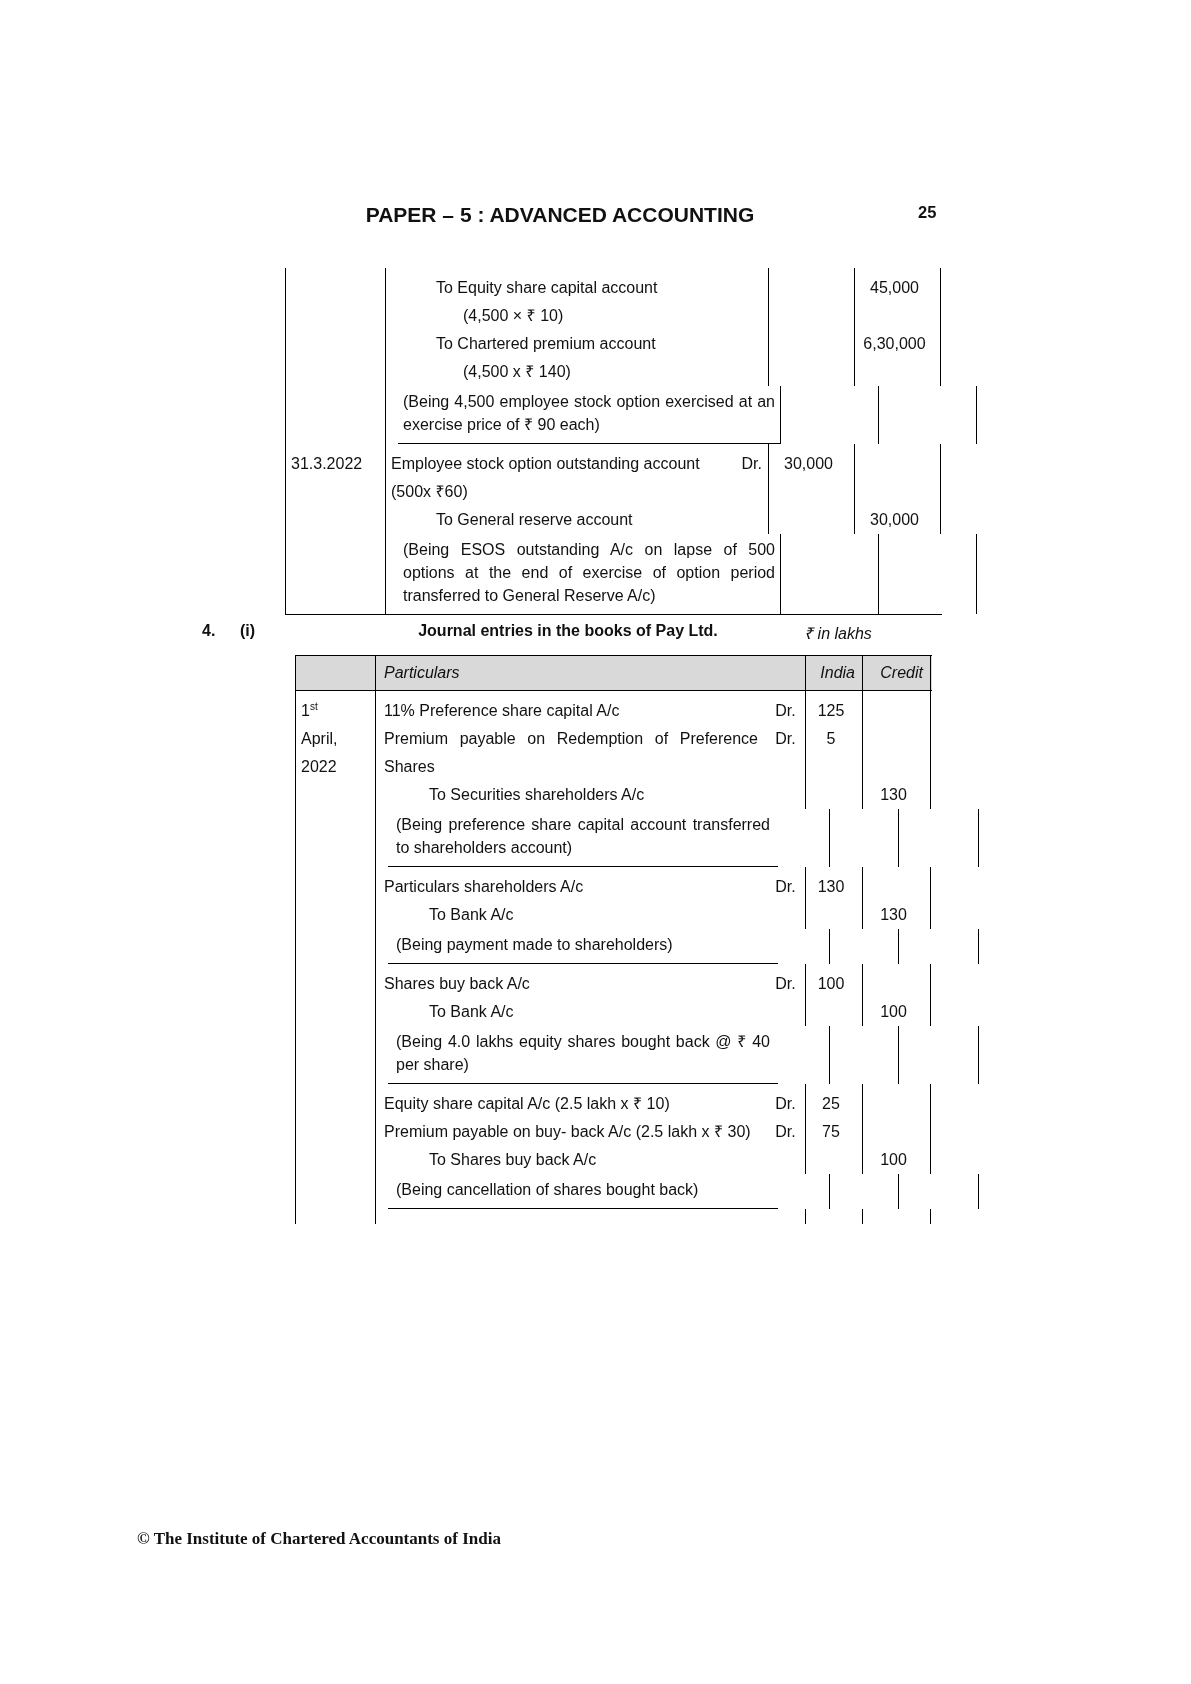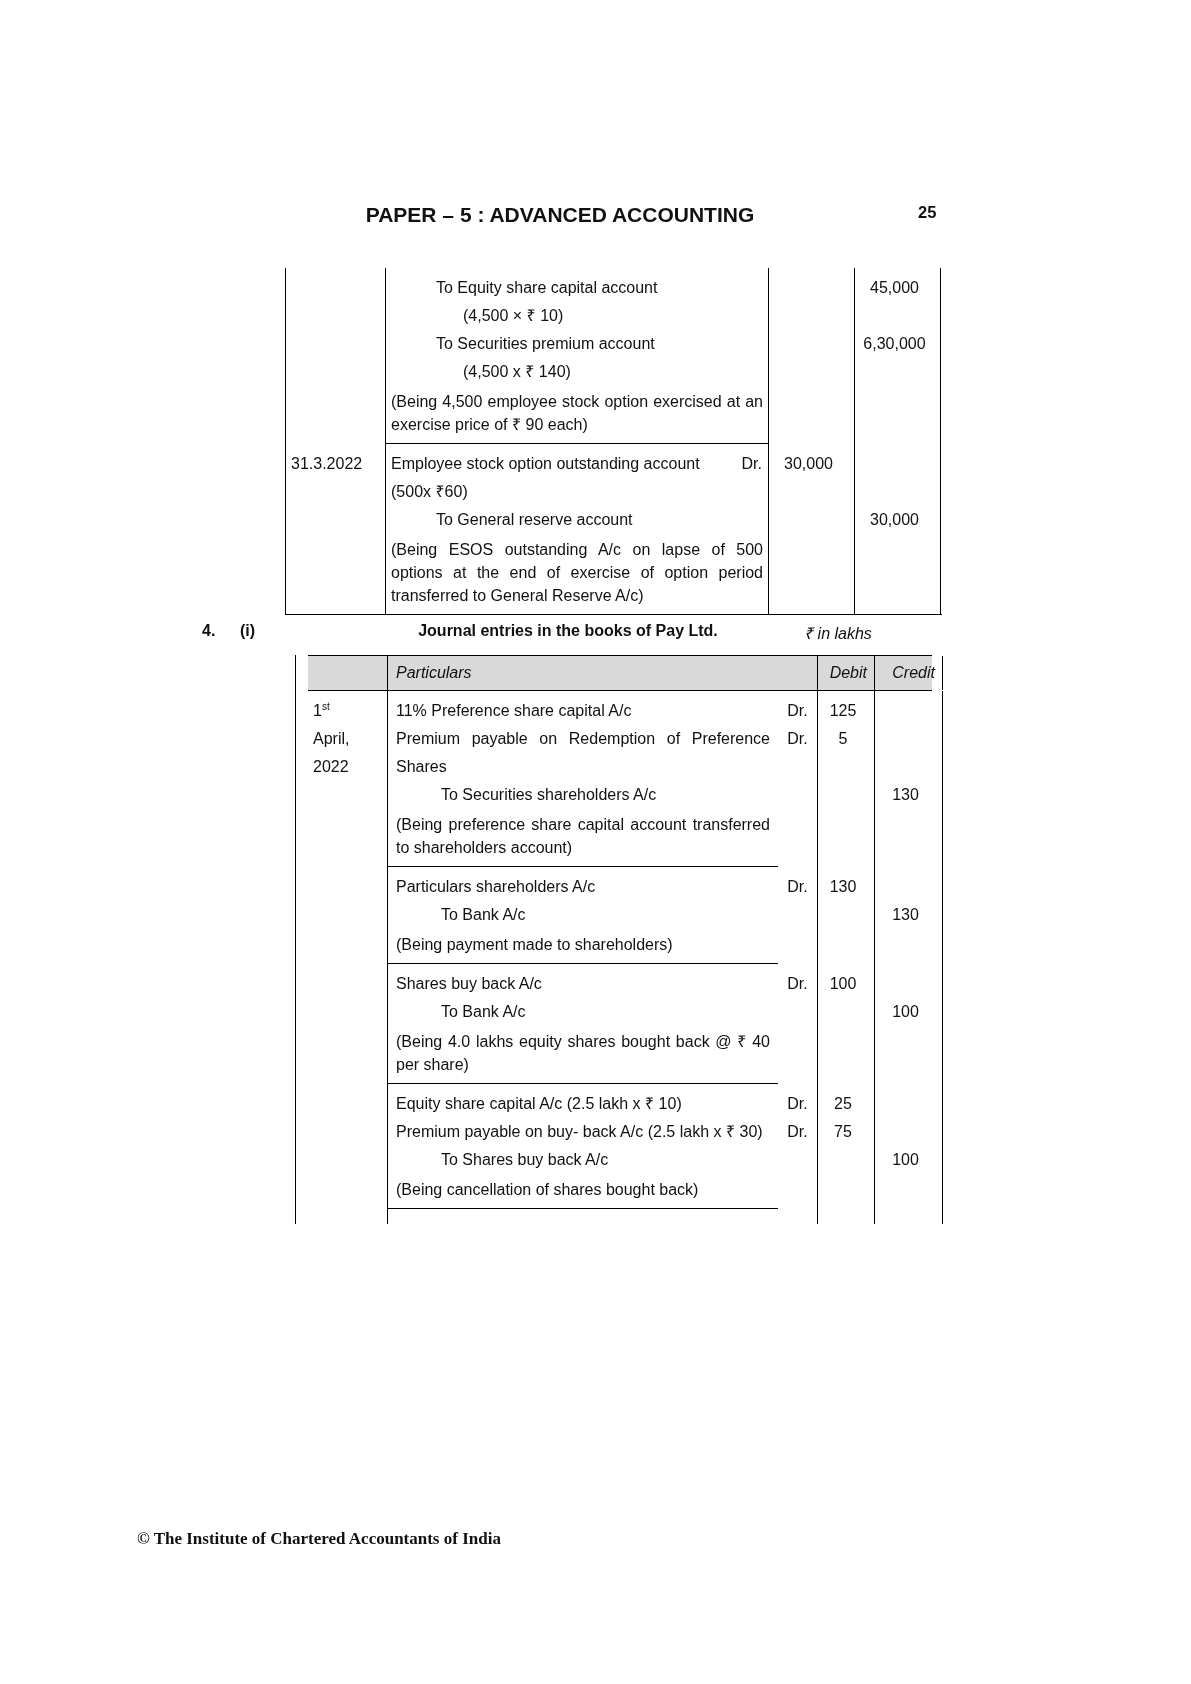--- a/index.html
+++ b/index.html
@@ -28,21 +28,21 @@
   .sec-title  { position: absolute; left: 568px; transform: translateX(-50%); font-weight: bold; white-space: nowrap; }
   .sec-unit   { position: absolute; left: 804px; font-style: italic; }
 
   
   .jtable { position: absolute; border-left: 1px solid #000; }
   .jt1 { top: 268px; left: 285px; width: 656px; border-bottom: 1px solid #000; }
   .jt2 { top: 655px; left: 295px; width: 636px; }
 
   .trow { display: grid; }
   .jt1 .trow { grid-template-columns: 100px 383px 86px 86px; }
-  .jt2 .trow { grid-template-columns: 80px 390px 40px 57px 68px; margin-left: 12px; }
+  .jt2 .trow { grid-template-columns: 80px 390px 40px 57px 68px; }
   .trow > div { border-right: 1px solid #000; min-height: 1px; }
   .jt2 .trow > .c-part { border-right: none; }
 
   .jt2 .trow.thead {
     grid-template-columns: 80px 430px 57px 68px;
     background: #d9d9d9;
     border-top: 1px solid #000;
     border-bottom: 1px solid #000;
     font-style: italic;
     line-height: 24px;
@@ -56,21 +56,21 @@
   .jt2 .erow .c-part { padding-left: 8px; }
   .ptext { flex: 1; text-align: justify; padding-right: 8px; }
   .ind1 { padding-left: 45px; }
   .ind2 { padding-left: 72px; }
   .dr-inline { padding: 0 6px 0 4px; }
   .c-dr { text-align: center; }
   .c-debit, .c-credit { text-align: center; padding-right: 6px; }
   .c-date { padding-left: 5px; }
   .gs > div { padding-top: 6px; }
 
-  .nrow { line-height: 23px; }
+  .nrow { line-height: 23px; gap: 12px; }
   .nrow .c-part { padding: 4px 5px 7px 5px; text-align: justify; }
   .jt2 .nrow .c-part { padding-left: 8px; padding-right: 8px; }
   .sep .c-part { border-bottom: 1px solid #000; }
 
   .stub > div { height: 15px; }
 
   sup { font-size: 10px; line-height: 0; }
 
   
   .footer {
@@ -101,21 +101,21 @@
     <div class="c-part">
       <div class="ptext ind2">(4,500 × ₹ 10)</div>
     </div>
     <div class="c-debit"></div>
     <div class="c-credit"></div>
   </div>
 
   <div class="trow erow">
     <div class="c-date"></div>
     <div class="c-part">
-      <div class="ptext ind1">To Securities premium account</div>
+      <div class="ptext ind1">To Chartered premium account</div>
     </div>
     <div class="c-debit"></div>
     <div class="c-credit">6,30,000</div>
   </div>
 
   <div class="trow erow">
     <div class="c-date"></div>
     <div class="c-part">
       <div class="ptext ind2">(4,500 x ₹ 140)</div>
     </div>
@@ -172,21 +172,21 @@
   <span class="sec-marker">(i)</span>
   <span class="sec-title">Journal entries in the books of Pay Ltd.</span>
   <span class="sec-unit">₹ in lakhs</span>
 </div>
 
 <div class="jtable jt2">
 
   <div class="trow thead">
     <div class="h-date"></div>
     <div class="h-part">Particulars</div>
-    <div class="h-debit">Debit</div>
+    <div class="h-debit">India</div>
     <div class="h-credit">Credit</div>
   </div>
 
   <div class="trow erow gs">
     <div class="c-date"><span>1</span><sup>st</sup></div>
     <div class="c-part">
       <div class="ptext">11% Preference share capital A/c</div>
     </div>
     <div class="c-dr">Dr.</div>
     <div class="c-debit">125</div>

